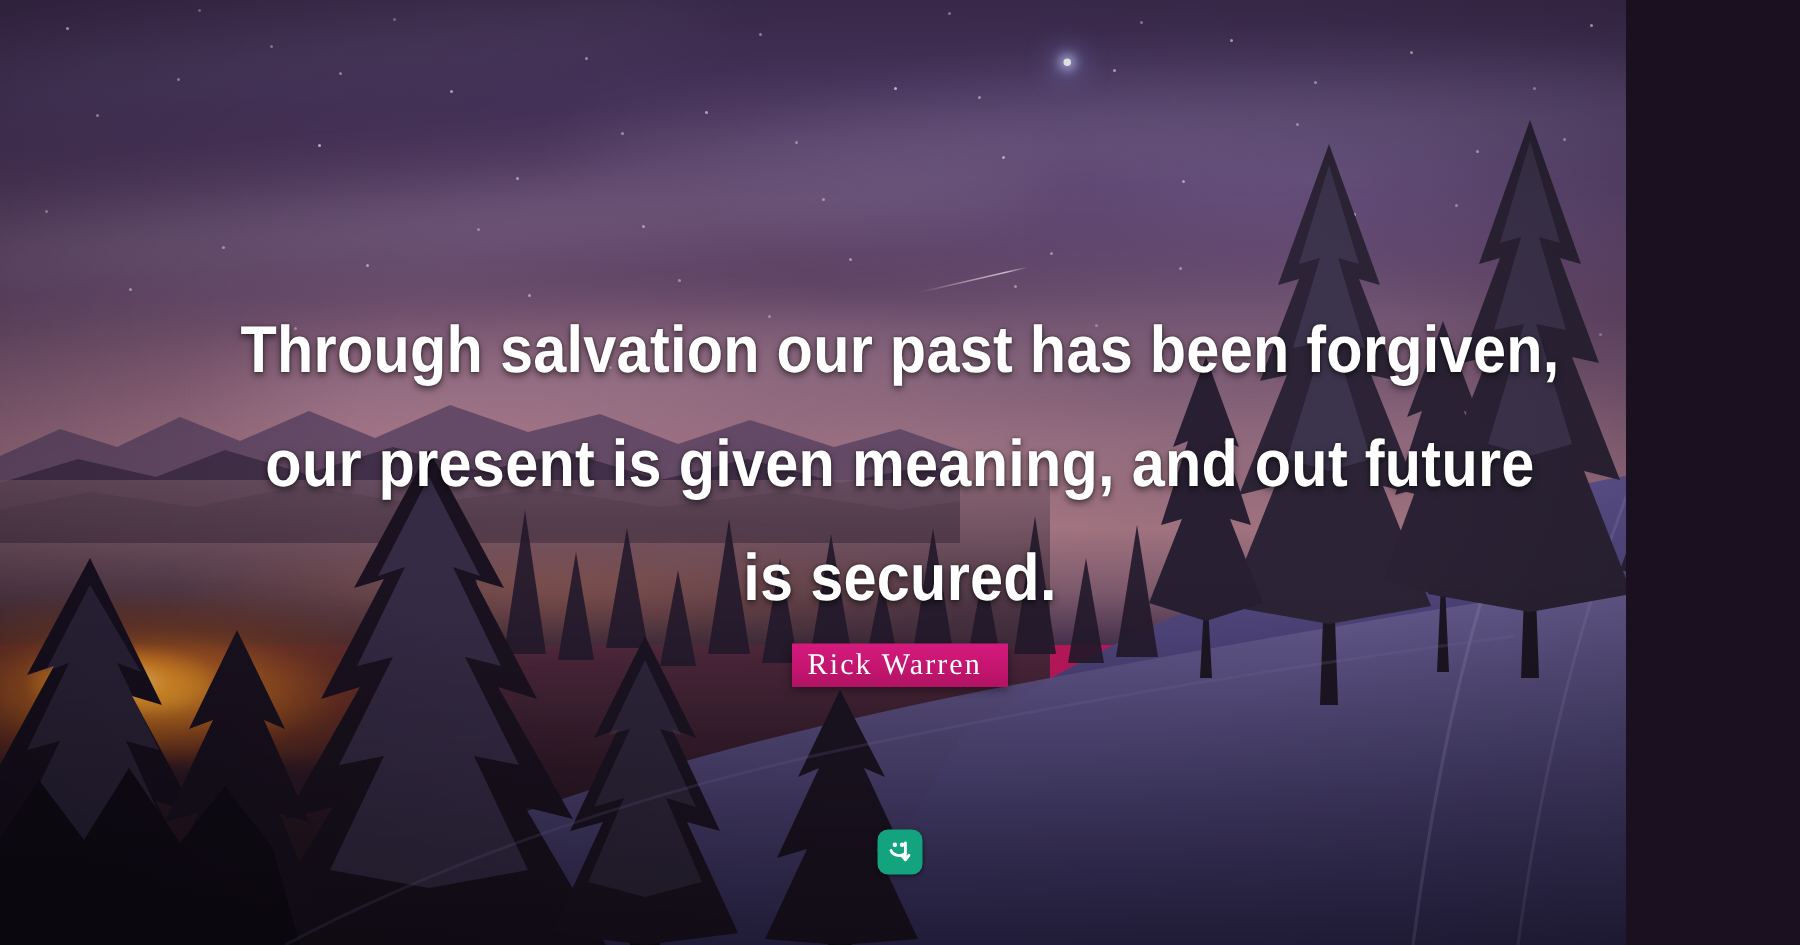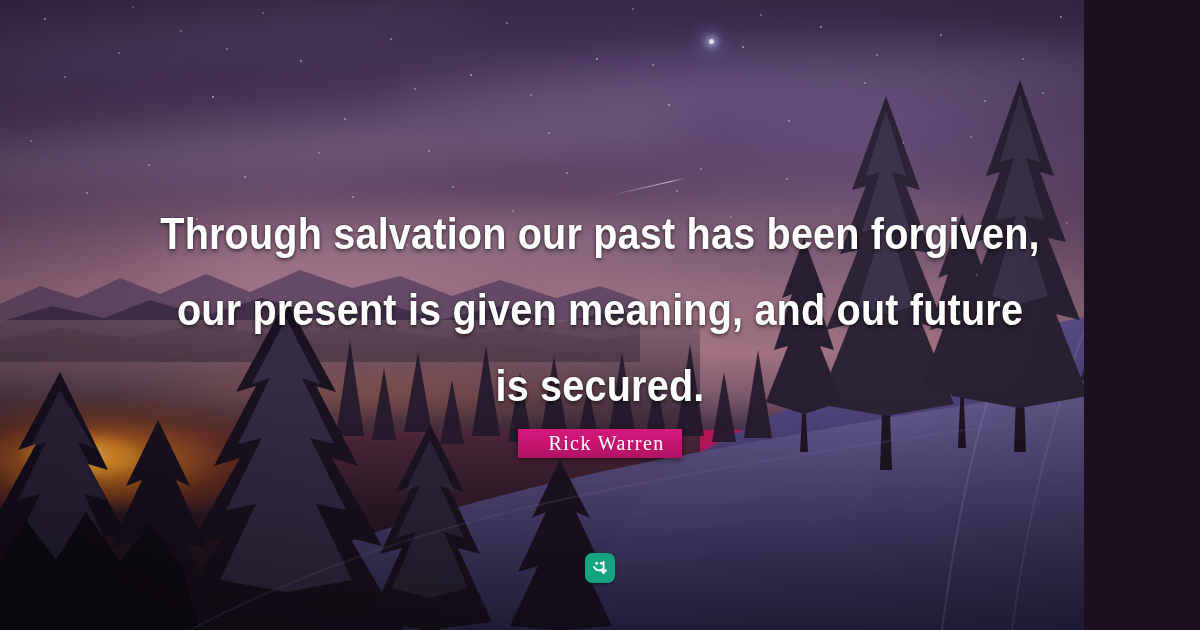--- a/index.html
+++ b/index.html
@@ -180,21 +180,21 @@
 
   .author-wrap {
     position: absolute;
     left: 0; top: 429px;
     width: 1200px;
     text-align: center;
     z-index: 9;
   }
   .author-badge {
     display: inline-block;
-    padding: 5px 17px 6px 30px;
+    padding: 5px 17px 6px 10px;
     background: linear-gradient(180deg, #d51a7e 0%, #c4156f 55%, #b01364 100%);
     color: #ffffff;
     font-family: "Liberation Serif", serif;
     font-size: 20px;
     letter-spacing: 1.4px;
     line-height: 18px;
     box-shadow: 0 2px 6px rgba(0,0,0,.45);
   }
 
   

